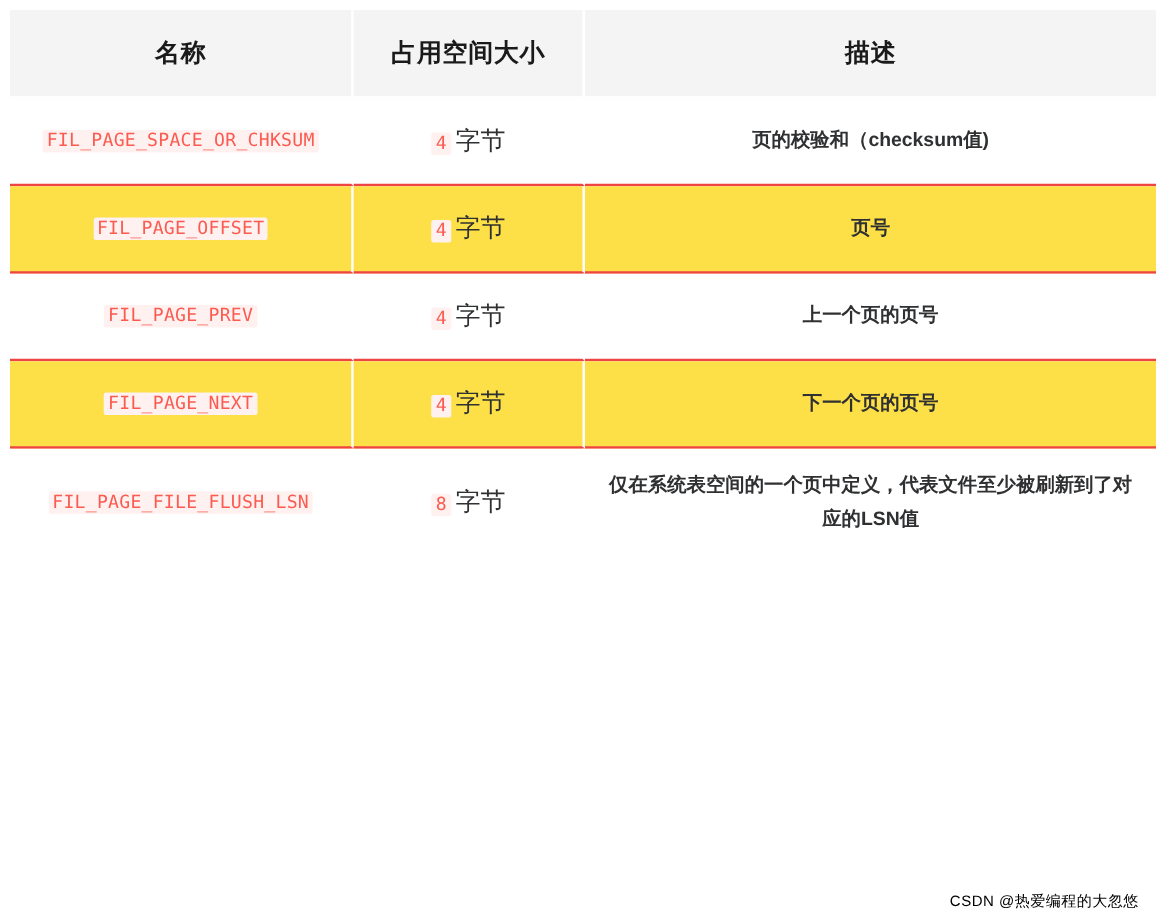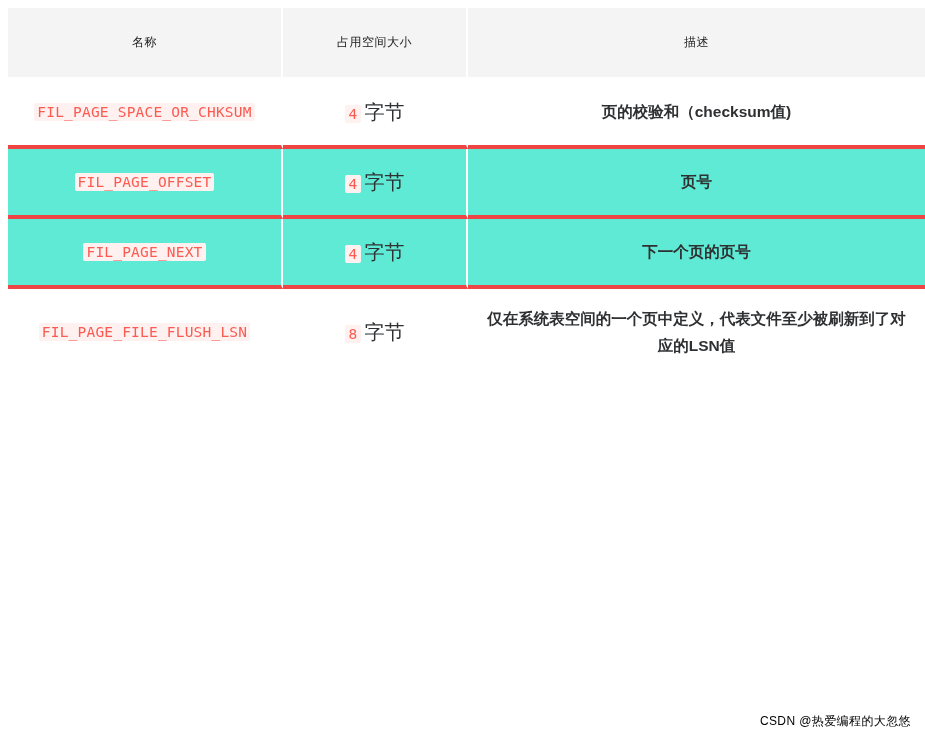--- a/index.html
+++ b/index.html
@@ -39,48 +39,48 @@
     background: #ffffff;
   }
 
   col.c-name  { width: 275px; }
   col.c-size  { width: 185px; }
   col.c-desc  { width: 457px; }
 
   thead th {
     background: #f4f4f5;
     color: #1a1a1a;
-    font-weight: normal;
-    font-size: 12px;
+    font-weight: bold;
+    font-size: 20px;
     text-align: center;
     height: 71px;
     padding: 0 8px;
     border-right: 2px solid #ffffff;
     border-bottom: 2px solid #ffffff;
     box-sizing: border-box;
     vertical-align: middle;
     letter-spacing: 0.5px;
   }
   thead th:last-child { border-right: none; }
 
   tbody td {
     text-align: center;
     vertical-align: middle;
     padding: 0 10px;
     box-sizing: border-box;
     border-right: 2px solid #ffffff;
-    border-bottom: 4px solid #ef4444;
+    border-bottom: 2px solid #ef4444;
     font-size: 15.5px;
     color: #2f3032;
     line-height: 1.75;
   }
   tbody td:last-child { border-right: none; font-weight: bold; }
 
   tbody tr.row-odd td  { background: #ffffff; }
-  tbody tr.row-even td { background: #5eead4; }
+  tbody tr.row-even td { background: #fde047; }
 
   tbody tr:last-child td { border-bottom: none; }
 
   
   .code {
     font-family: "DejaVu Sans Mono", "Liberation Mono", monospace;
     color: #fb5b50;
     background: #fff1f0;
     border-radius: 2px;
     padding: 1px 3px;
@@ -172,20 +172,31 @@
             <span class="code">FIL_PAGE_OFFSET</span>
           </td>
           <td class="h-70 size-cell">
             <span class="code">4</span><span class="size-unit">字节</span>
           </td>
           <td class="h-70">
             <span class="desc-text">页号</span>
           </td>
         </tr>
 
+        <tr class="row-odd">
+          <td class="h-70">
+            <span class="code">FIL_PAGE_PREV</span>
+          </td>
+          <td class="h-70 size-cell">
+            <span class="code">4</span><span class="size-unit">字节</span>
+          </td>
+          <td class="h-70">
+            <span class="desc-text">上一个页的页号</span>
+          </td>
+        </tr>
 
         <tr class="row-even">
           <td class="h-70">
             <span class="code">FIL_PAGE_NEXT</span>
           </td>
           <td class="h-70 size-cell">
             <span class="code">4</span><span class="size-unit">字节</span>
           </td>
           <td class="h-70">
             <span class="desc-text">下一个页的页号</span>

